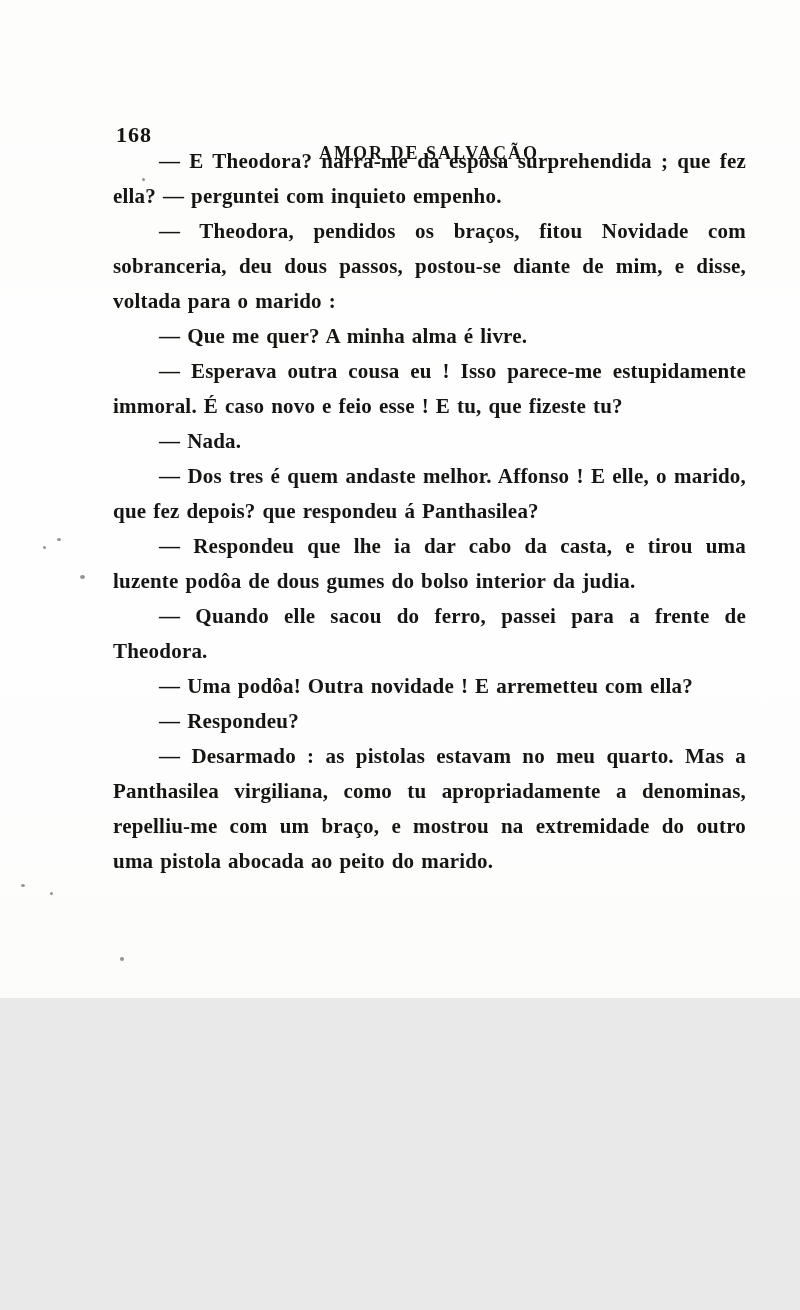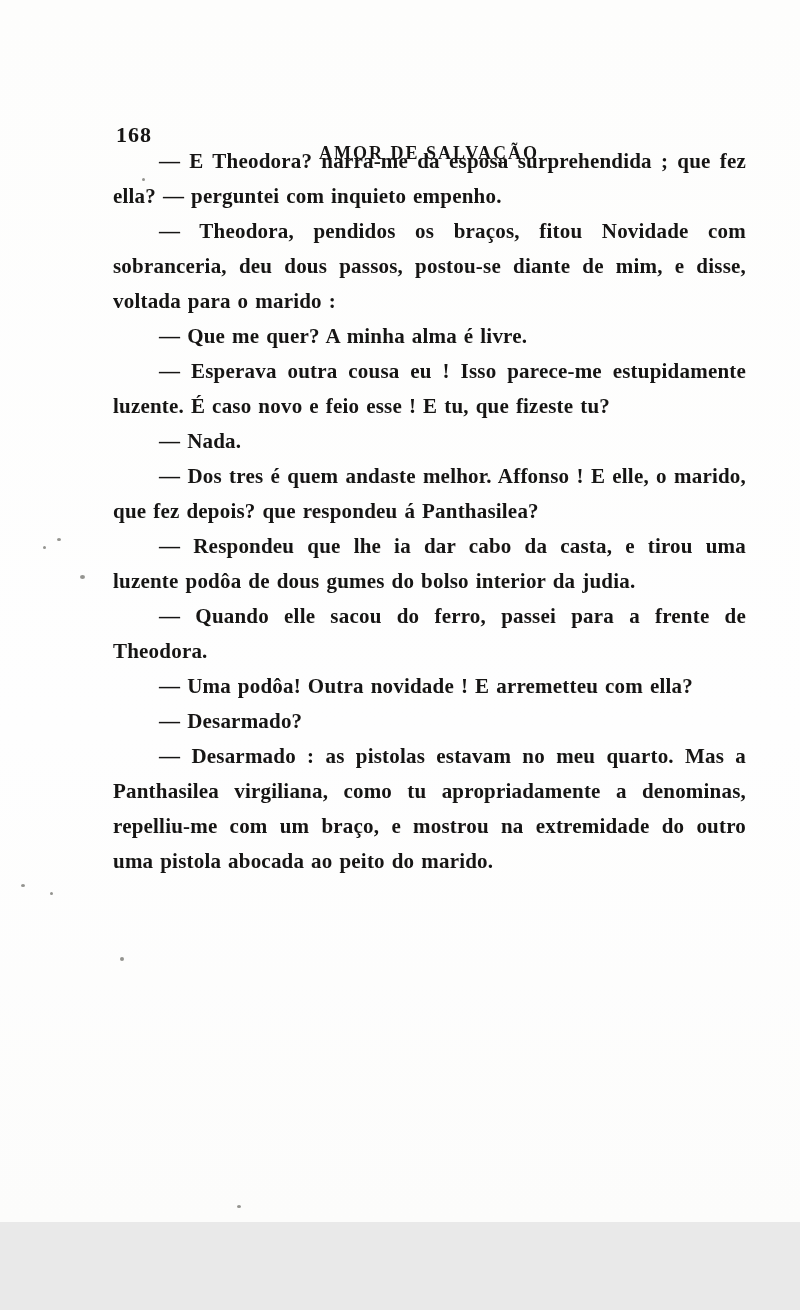--- a/index.html
+++ b/index.html
@@ -3,21 +3,21 @@
 <meta charset="utf-8">
 <style>
   html, body {
     margin: 0;
     padding: 0;
     background: #e9e9e9;
   }
   .page {
     position: relative;
     width: 800px;
-    height: 1222px;
+    height: 998px;
     margin: 0 auto;
     background: #fefefdff;
     background: linear-gradient(180deg, #fdfdfc 0%, #fefefe 60%, #fcfcfb 100%);
     overflow: hidden;
     font-family: "Liberation Serif", "DejaVu Serif", serif;
     color: #161514;
   }
   .page-header {
     position: absolute;
     top: 122px;
@@ -83,27 +83,27 @@
 
   <header class="page-header">
     <span class="page-number">168</span>
     <span class="running-title">AMOR DE SALVAÇÃO</span>
   </header>
 
   <main class="text-block">
     <p class="para">— E Theodora? narra-me da esposa surprehendida ; que fez ella? — perguntei com inquieto empenho.</p>
     <p class="para">— Theodora, pendidos os braços, fitou Novidade com sobranceria, deu dous passos, postou-se diante de mim, e disse, voltada para o marido :</p>
     <p class="para">— Que me quer? A minha alma é livre.</p>
-    <p class="para">— Esperava outra cousa eu ! Isso parece-me estupidamente luzente. É caso novo e feio esse ! E tu, que fizeste tu?</p>
+    <p class="para">— Esperava outra cousa eu ! Isso parece-me estupidamente immoral. É caso novo e feio esse ! E tu, que fizeste tu?</p>
     <p class="para">— Nada.</p>
     <p class="para">— Dos tres é quem andaste melhor. Affonso ! E elle, o marido, que fez depois? que respondeu á Panthasilea?</p>
     <p class="para">— Respondeu que lhe ia dar cabo da casta, e tirou uma luzente podôa de dous gumes do bolso interior da judia.</p>
     <p class="para">— Quando elle sacou do ferro, passei para a frente de Theodora.</p>
     <p class="para">— Uma podôa! Outra novidade ! E arremetteu com ella?</p>
-    <p class="para">— Desarmado?</p>
+    <p class="para">— Respondeu?</p>
     <p class="para">— Desarmado : as pistolas estavam no meu quarto. Mas a Panthasilea virgiliana, como tu apropriadamente a denominas, repelliu-me com um braço, e mostrou na extremidade do outro uma pistola abocada ao peito do marido.</p>
   </main>
 
   <span class="speck s1"></span>
   <span class="speck s2"></span>
   <span class="speck s3"></span>
   <span class="speck s4"></span>
   <span class="speck s5"></span>
   <span class="speck s6"></span>
   <span class="speck s7"></span>

